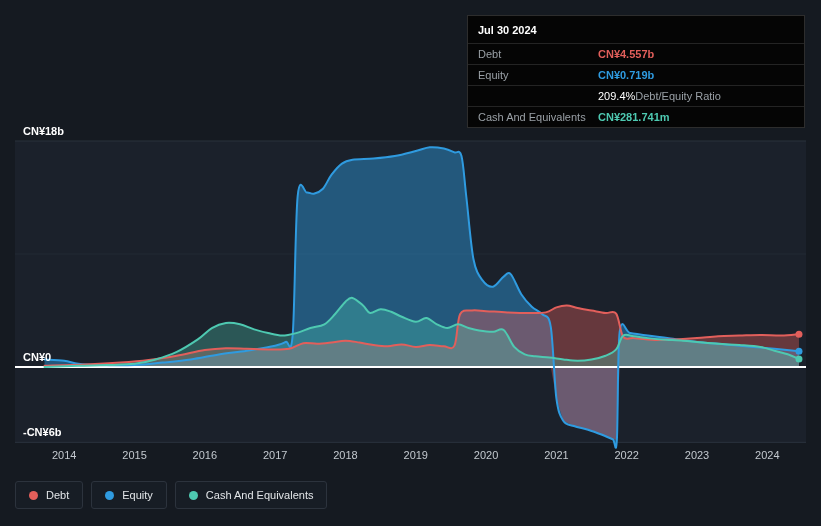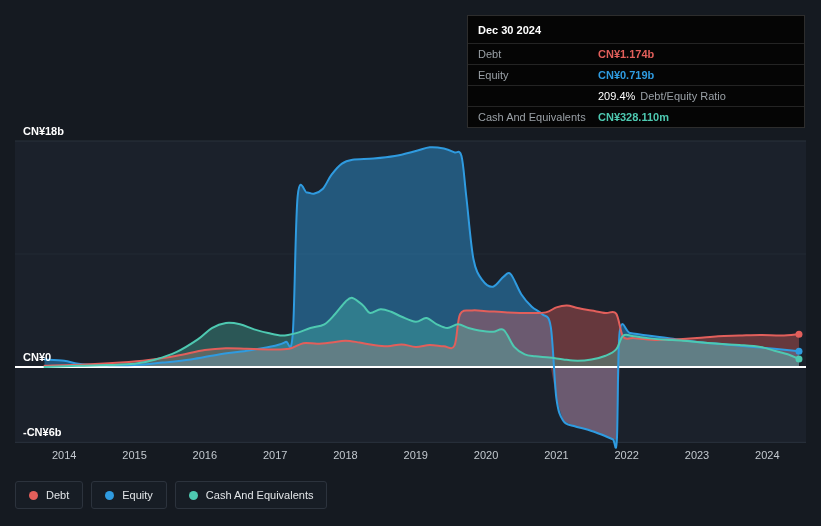--- a/index.html
+++ b/index.html
@@ -16,21 +16,21 @@
     background:#050505;border:1px solid #2d2d2d;color:#d7dadd;font-size:11px;z-index:5;
   }
   .tt-date{padding:8px 10px 7px;font-weight:bold;color:#ffffff;}
   .tt-row{display:flex;align-items:baseline;border-top:1px solid #242424;padding:4px 10px;}
   .tt-label{width:120px;flex:0 0 120px;color:#9aa0a6;}
   .tt-value{font-weight:bold;}
   .tt-debt{color:var(--c-debt,#e25f5b);}
   .tt-equity{color:var(--c-equity,#2f9be0);}
   .tt-cash{color:var(--c-cash,#4ec9b1);}
   .tt-ratio-val{color:#ffffff;font-weight:normal;}
-  .tt-ratio-label{color:#9aa0a6;margin-left:5px;}
+  .tt-ratio-label{color:#9aa0a6;}
 
   
   .legend{position:absolute;left:15px;top:481px;display:flex;gap:8px;z-index:4;}
   .legend-item{
     display:flex;align-items:center;gap:8px;padding:7px 13px;
     border:1px solid #2c333d;border-radius:3px;background:#171d25;
     color:#e2e5e8;font-size:11px;cursor:pointer;
   }
   .dot{width:9px;height:9px;border-radius:50%;background:#888;flex:0 0 9px;}
 </style>
@@ -64,36 +64,36 @@
       <text x="345.4622222222254" y="459" fill="#c3c9cf" font-size="11" text-anchor="middle">2018</text>
       <text x="415.77333333333655" y="459" fill="#c3c9cf" font-size="11" text-anchor="middle">2019</text>
       <text x="486.0844444444476" y="459" fill="#c3c9cf" font-size="11" text-anchor="middle">2020</text>
       <text x="556.3955555555588" y="459" fill="#c3c9cf" font-size="11" text-anchor="middle">2021</text>
       <text x="626.7066666666699" y="459" fill="#c3c9cf" font-size="11" text-anchor="middle">2022</text>
       <text x="697.0177777777809" y="459" fill="#c3c9cf" font-size="11" text-anchor="middle">2023</text>
       <text x="767.328888888892" y="459" fill="#c3c9cf" font-size="11" text-anchor="middle">2024</text>
     </svg>
 
   <div class="tooltip">
-    <div class="tt-date">Dec 30 2024</div>
+    <div class="tt-date">Jul 30 2024</div>
     <div class="tt-row">
       <span class="tt-label">Debt</span>
-      <span class="tt-value tt-debt">CN¥1.174b</span>
+      <span class="tt-value tt-debt">CN¥4.557b</span>
     </div>
     <div class="tt-row">
       <span class="tt-label">Equity</span>
       <span class="tt-value tt-equity">CN¥0.719b</span>
     </div>
     <div class="tt-row">
       <span class="tt-label"></span>
       <span><span class="tt-ratio-val">209.4%</span><span class="tt-ratio-label">Debt/Equity Ratio</span></span>
     </div>
     <div class="tt-row">
       <span class="tt-label">Cash And Equivalents</span>
-      <span class="tt-value tt-cash">CN¥328.110m</span>
+      <span class="tt-value tt-cash">CN¥281.741m</span>
     </div>
   </div>
 
   <div class="legend">
     <div class="legend-item">
       <span class="dot" style="background: rgb(226, 95, 91);"></span>
       <span>Debt</span>
     </div>
     <div class="legend-item">
       <span class="dot" style="background: rgb(47, 155, 224);"></span>

